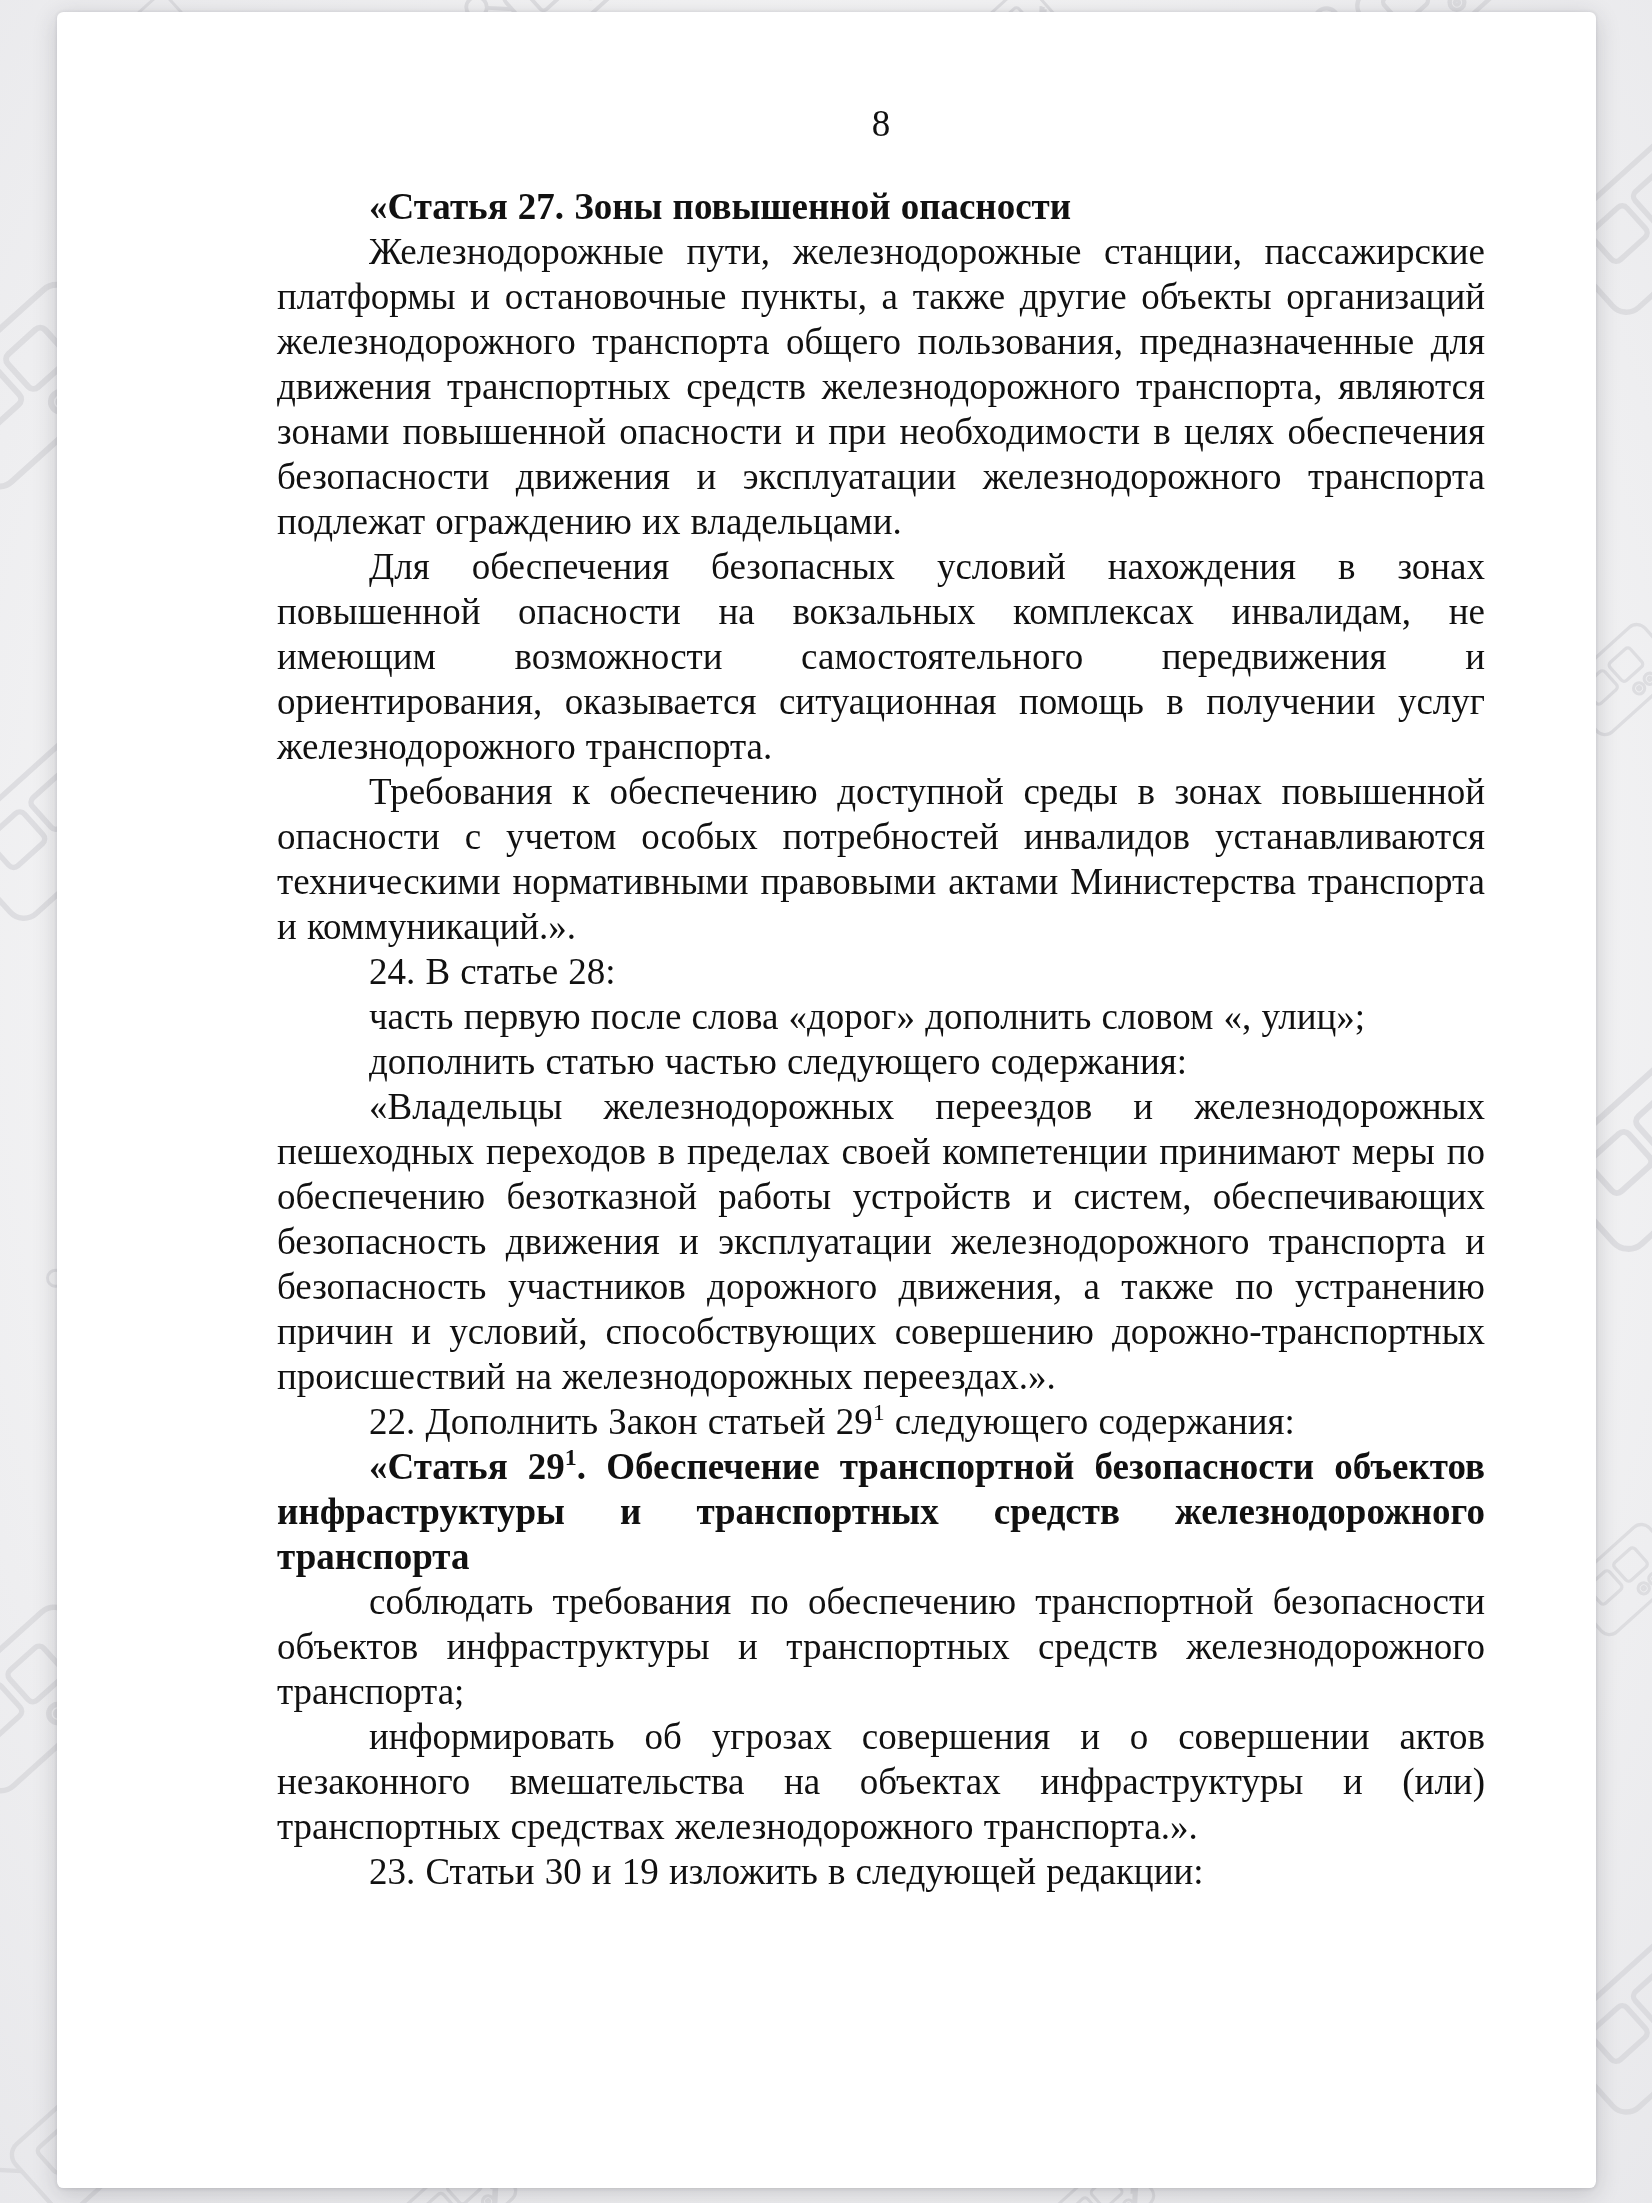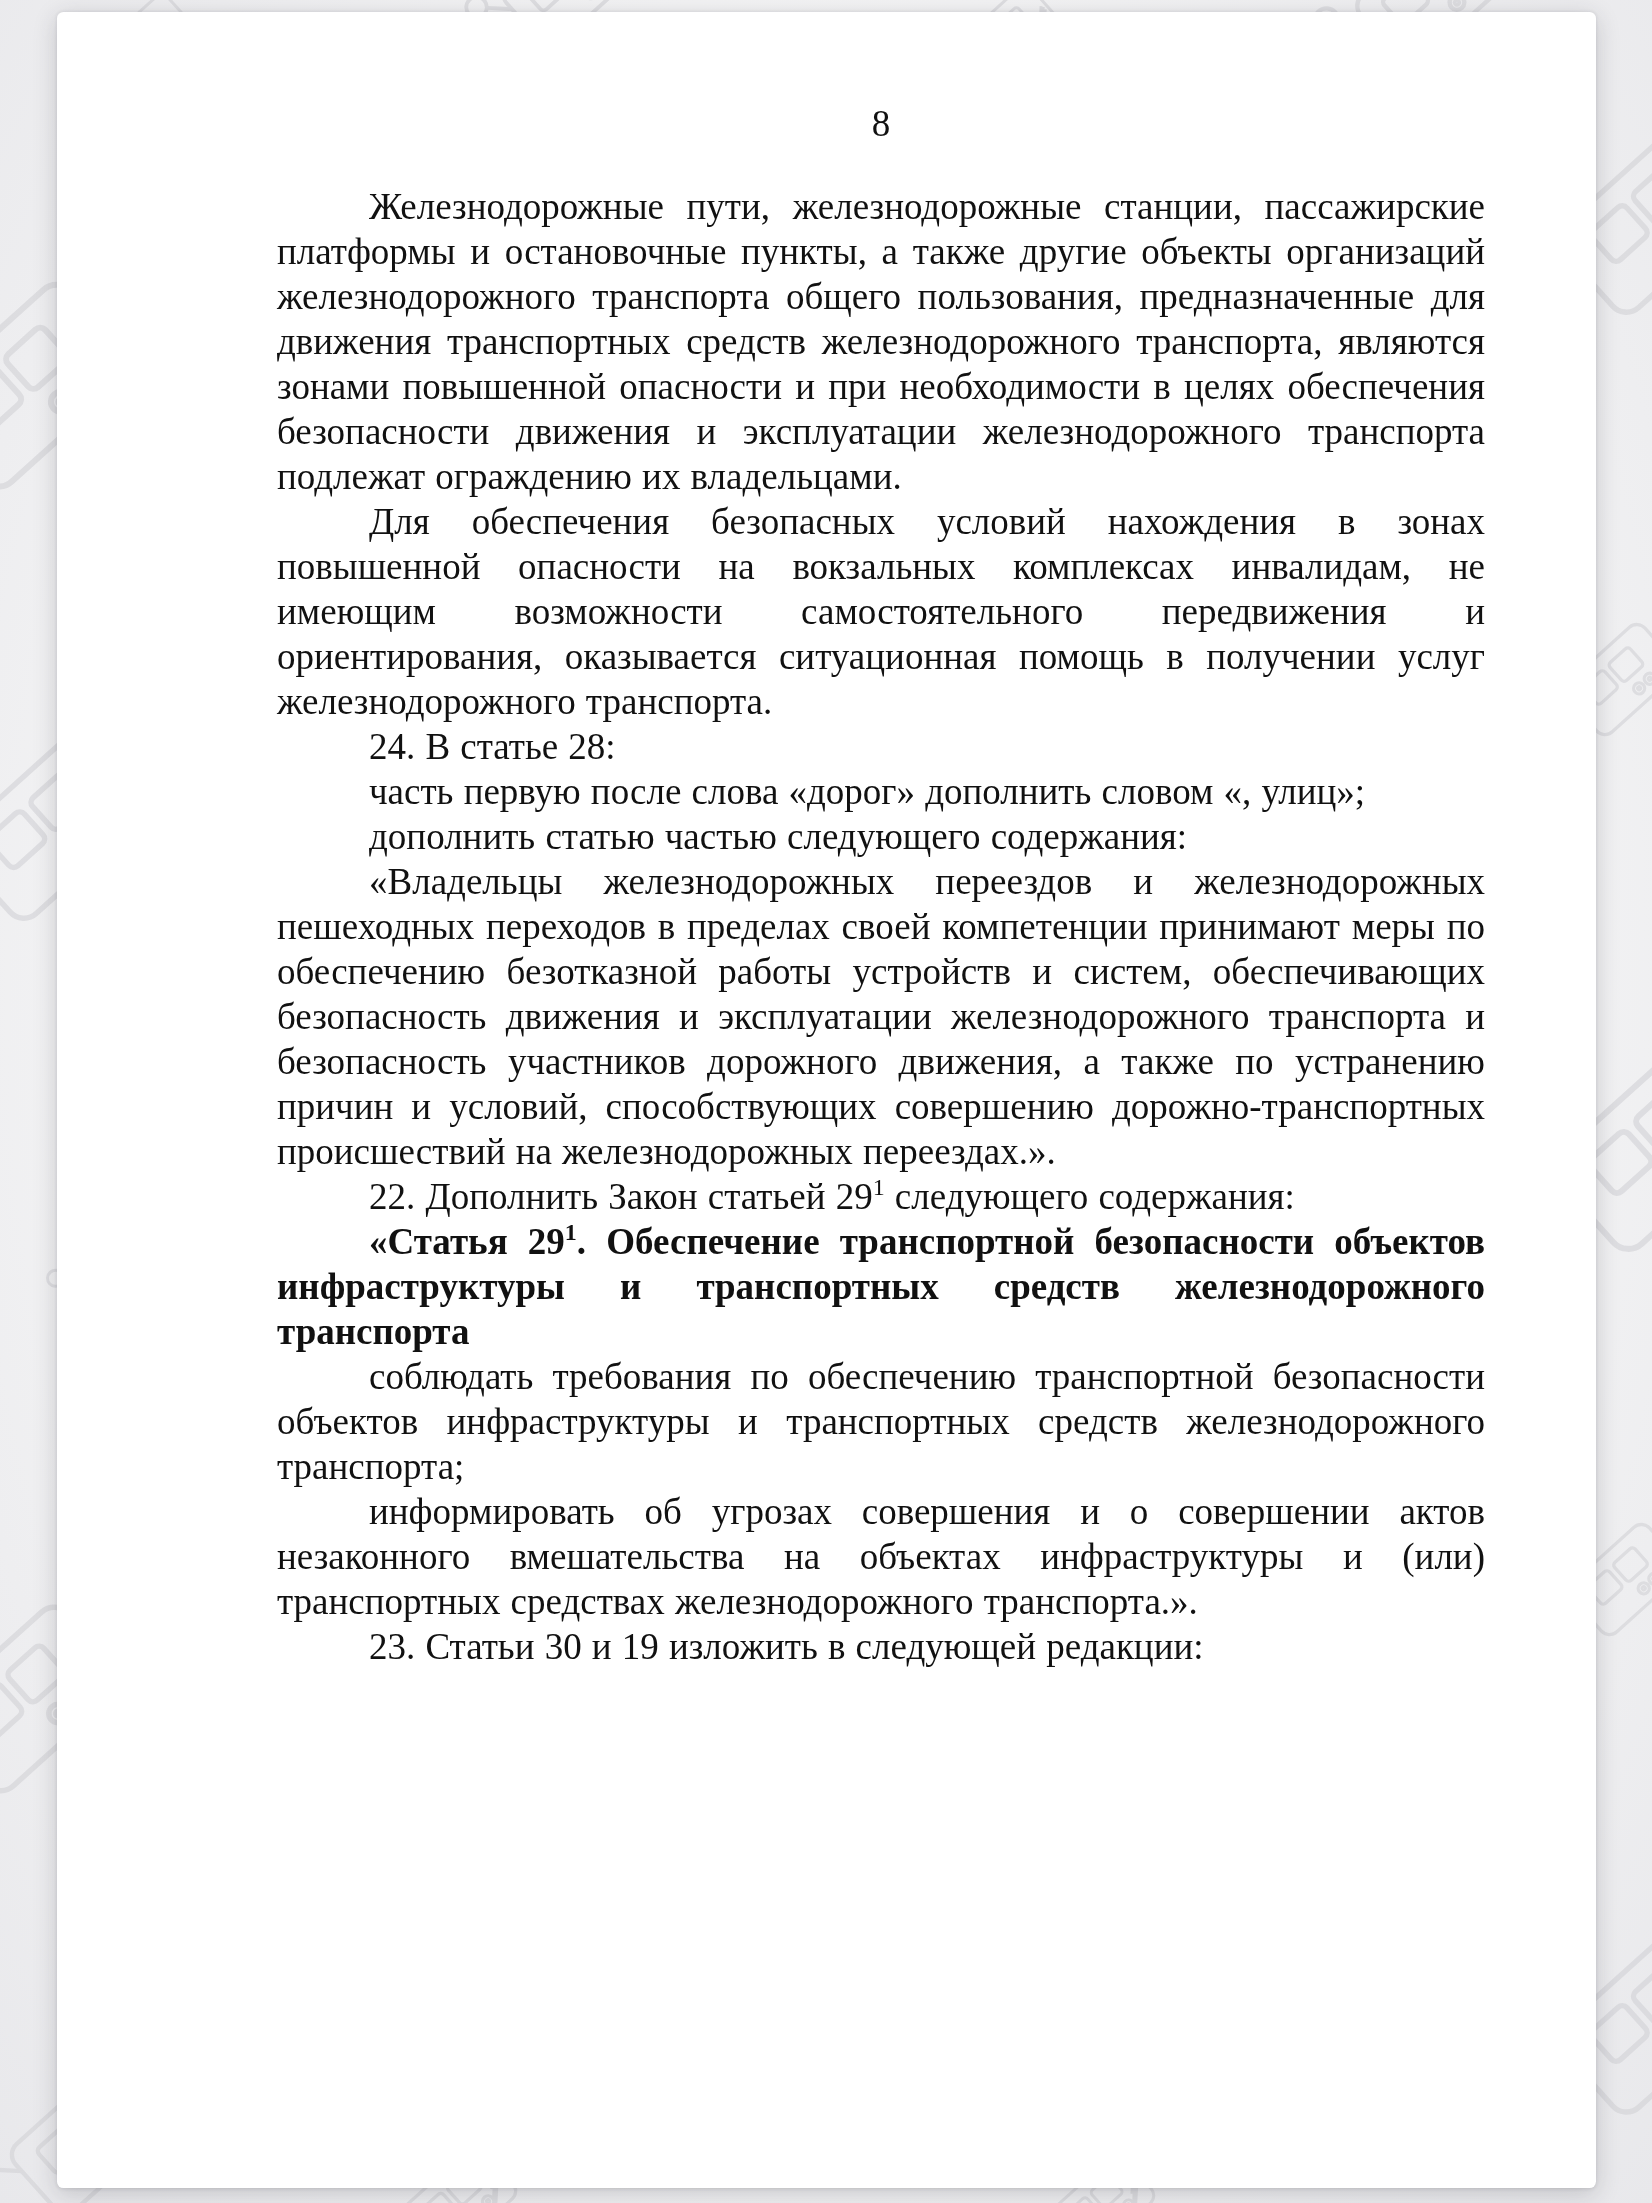--- a/index.html
+++ b/index.html
@@ -107,25 +107,27 @@
     <use href="#tram-icon" transform="translate(1200,2402) rotate(-42) scale(0.55)"></use>
   </svg>
 
   <div class="paper">
     <div class="content">
 
       <div class="page-number">8</div>
 
       <div class="doc">
 
+        <p class="para bold">«Статья 27. Зоны повышенной опасности</p>
 
         <p class="para">Железнодорожные пути, железнодорожные станции, пассажирские платформы и остановочные пункты, а также другие объекты организаций железнодорожного транспорта общего пользования, предназначенные для движения транспортных средств железнодорожного транспорта, являются зонами повышенной опасности и при необходимости в целях обеспечения безопасности движения и эксплуатации железнодорожного транспорта подлежат ограждению их владельцами.</p>
 
         <p class="para">Для обеспечения безопасных условий нахождения в зонах повышенной опасности на вокзальных комплексах инвалидам, не имеющим возможности самостоятельного передвижения и ориентирования, оказывается ситуационная помощь в получении услуг железнодорожного транспорта.</p>
 
+        <p class="para">Требования к обеспечению доступной среды в зонах повышенной опасности с учетом особых потребностей инвалидов устанавливаются техническими нормативными правовыми актами Министерства транспорта и коммуникаций.».</p>
 
         <p class="para">24. В статье 28:</p>
 
         <p class="para">часть первую после слова «дорог» дополнить словом «, улиц»;</p>
 
         <p class="para">дополнить статью частью следующего содержания:</p>
 
         <p class="para">«Владельцы железнодорожных переездов и железнодорожных пешеходных переходов в пределах своей компетенции принимают меры по обеспечению безотказной работы устройств и систем, обеспечивающих безопасность движения и эксплуатации железнодорожного транспорта и безопасность участников дорожного движения, а также по устранению причин и условий, способствующих совершению дорожно-транспортных происшествий на железнодорожных переездах.».</p>
 
         <p class="para"><span>22. Дополнить Закон статьей 29</span><sup>1</sup><span> следующего содержания:</span></p>

